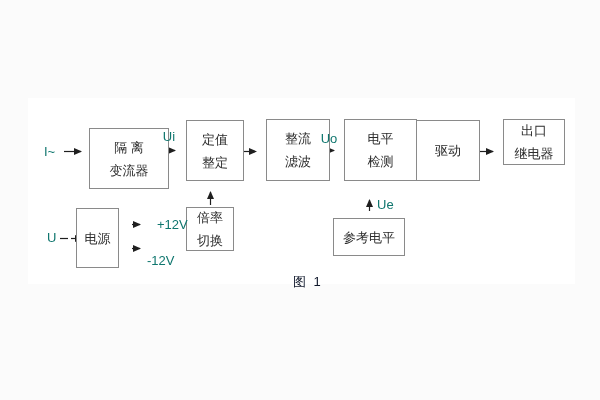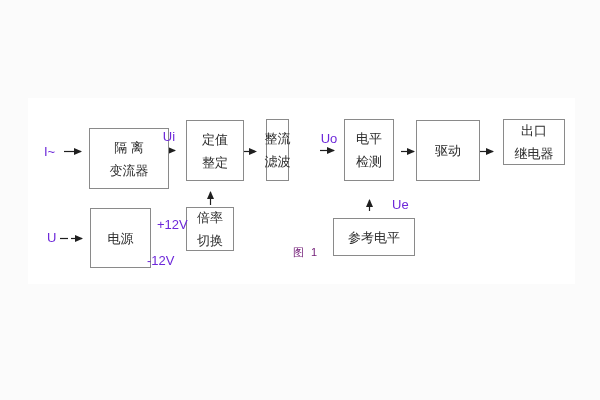--- a/index.html
+++ b/index.html
@@ -17,25 +17,25 @@
   svg.connectors{position:absolute;left:0;top:0;}
   .block{
     position:absolute;box-sizing:border-box;
     border:1px solid #8a8a8a;background:#ffffff;
     display:flex;flex-direction:column;align-items:center;justify-content:center;
     gap:10px;
     font-size:13px;line-height:13px;color:#2b2b2b;
     white-space:nowrap;
   }
   .lbl{
-    position:absolute;font-size:13px;line-height:14px;color:#6d28d9;
+    position:absolute;font-size:13px;line-height:14px;color:#0f766e;
     white-space:nowrap;
   }
   .lbl.ctr{text-align:center;}
-  .caption{position:absolute;font-size:11px;color:#701a75;letter-spacing:2px;}
+  .caption{position:absolute;font-size:13px;color:#0f172a;letter-spacing:2px;margin-top:28px;}
 </style>
 </head>
 <body>
 
 <div class="canvas"></div>
 
 <svg class="connectors" width="600" height="400" viewBox="0 0 600 400">
   <defs>
     <marker id="ah" markerWidth="8" markerHeight="7" refX="7" refY="3.5" orient="auto" markerUnits="userSpaceOnUse">
       <path d="M0,0 L8,3.5 L0,7 Z" fill="#1f1f1f"></path>
@@ -60,53 +60,53 @@
 <div class="block" style="left:89px;top:128px;width:80px;height:61px">
   <span>隔 离</span>
   <span>变流器</span>
 </div>
 
 <div class="block" style="left:186px;top:120px;width:58px;height:61px">
   <span>定值</span>
   <span>整定</span>
 </div>
 
-<div class="block" style="left:266px;top:119px;width:23px;height:62px">
+<div class="block" style="left:266px;top:119px;width:64px;height:62px">
   <span>整流</span>
   <span>滤波</span>
 </div>
 
-<div class="block" style="left:344px;top:119px;width:50px;height:62px">
+<div class="block" style="left:344px;top:119px;width:73px;height:62px">
   <span>电平</span>
   <span>检测</span>
 </div>
 
 <div class="block" style="left:416px;top:120px;width:64px;height:61px">
   <span>驱动</span>
 </div>
 
 <div class="block" style="left:503px;top:119px;width:62px;height:46px">
   <span>出口</span>
   <span>继电器</span>
 </div>
 
-<div class="block" style="left:90px;top:208px;width:61px;height:60px">
+<div class="block" style="left:76px;top:208px;width:43px;height:60px">
   <span>电源</span>
 </div>
 
 <div class="block" style="left:186px;top:207px;width:48px;height:44px">
   <span>倍率</span>
   <span>切换</span>
 </div>
 
-<div class="block" style="left:333px;top:218px;width:82px;height:38px">
+<div class="block" style="left:333px;top:218px;width:72px;height:38px">
   <span>参考电平</span>
 </div>
 
 <span class="lbl" style="left:44px;top:145px">I~</span>
 <span class="lbl ctr" style="left:157px;top:130px;width:24px">Ui</span>
 <span class="lbl ctr" style="left:316px;top:132px;width:26px">Uo</span>
-<span class="lbl" style="left:392px;top:198px">Ue</span>
+<span class="lbl" style="left:377px;top:198px">Ue</span>
 <span class="lbl" style="left:157px;top:218px">+12V</span>
 <span class="lbl" style="left:147px;top:254px">-12V</span>
 <span class="lbl" style="left:47px;top:231px">U</span>
 
 <span class="caption" style="left:293px;top:245px">图 1</span>
 
 </body></html>

